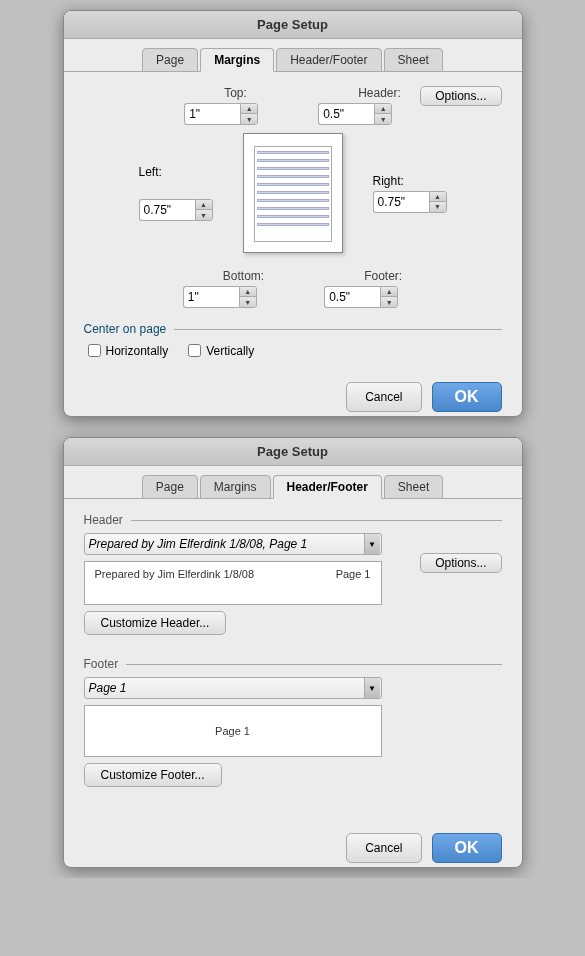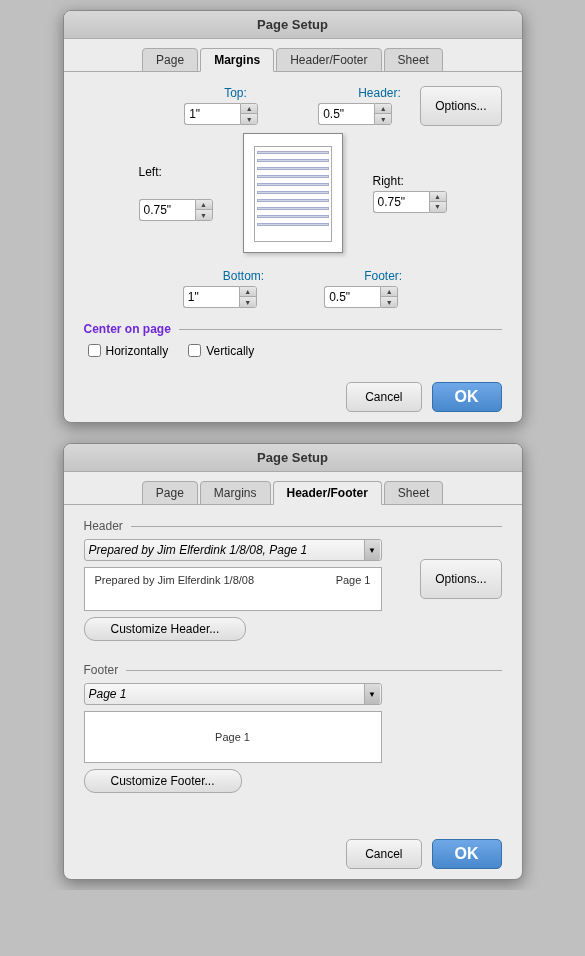--- a/index.html
+++ b/index.html
@@ -84,21 +84,21 @@
     }
 
     .field-group {
       display: flex;
       flex-direction: column;
       gap: 3px;
     }
 
     .field-group label {
       font-size: 12px;
-      color: #0369a1;
+      color: #404040;
       margin-left: 40px;
     }
 
     .input-stepper {
       display: flex;
       align-items: center;
     }
 
     .num-input {
       width: 56px;
@@ -186,47 +186,46 @@
       border: 1px solid #aaaacc;
     }
 
     .right-field {
       display: flex;
       flex-direction: column;
       gap: 3px;
     }
 
     .options-btn {
-      padding: 12px 14px;
+      padding: 2px 14px;
       background: linear-gradient(to bottom, #f5f5f5, #ddd);
       border: 1px solid #aaa;
       border-radius: 5px;
       cursor: pointer;
       font-size: 12px;
     }
 
     .row-bottom {
       display: flex;
       gap: 60px;
       margin-top: 8px;
     }
 
     .center-on-page {
       margin-top: 14px;
       width: 100%;
     }
 
     .section-label {
       font-size: 12px;
-      color: #6d28d9;
+      color: #0c4a6e;
       display: flex;
       align-items: center;
       gap: 8px;
       margin-bottom: 8px;
-      font-weight: bold;
     }
 
     .section-label::after {
       content: '';
       flex: 1;
       height: 1px;
       background: #aaa;
     }
 
     .checkbox-row {
@@ -245,21 +244,21 @@
       width: 13px;
       height: 13px;
       cursor: pointer;
     }
 
     
     .dialog-footer {
       display: flex;
       justify-content: flex-end;
       gap: 10px;
-      padding: 10px 20px 10px 20px;
+      padding: 10px 20px 4px 20px;
     }
 
     .btn-cancel {
       padding: 5px 18px;
       background: linear-gradient(to bottom, #f5f5f5, #ddd);
       border: 1px solid #aaa;
       border-radius: 5px;
       cursor: pointer;
       font-size: 12px;
     }
@@ -354,24 +353,24 @@
       font-size: 11px;
       color: #333;
       margin-bottom: 6px;
       display: flex;
       align-items: center;
       justify-content: center;
     }
 
     .customize-btn {
       display: inline-block;
-      padding: 4px 26px;
+      padding: 4px 16px;
       background: linear-gradient(to bottom, #f5f5f5, #ddd);
       border: 1px solid #aaa;
-      border-radius: 11px;
+      border-radius: 5px;
       cursor: pointer;
       font-size: 12px;
       margin-bottom: 10px;
     }
   </style>
 </head>
 <body>
 
 <div class="dialog-window">
   <div class="title-bar">Page Setup</div>

